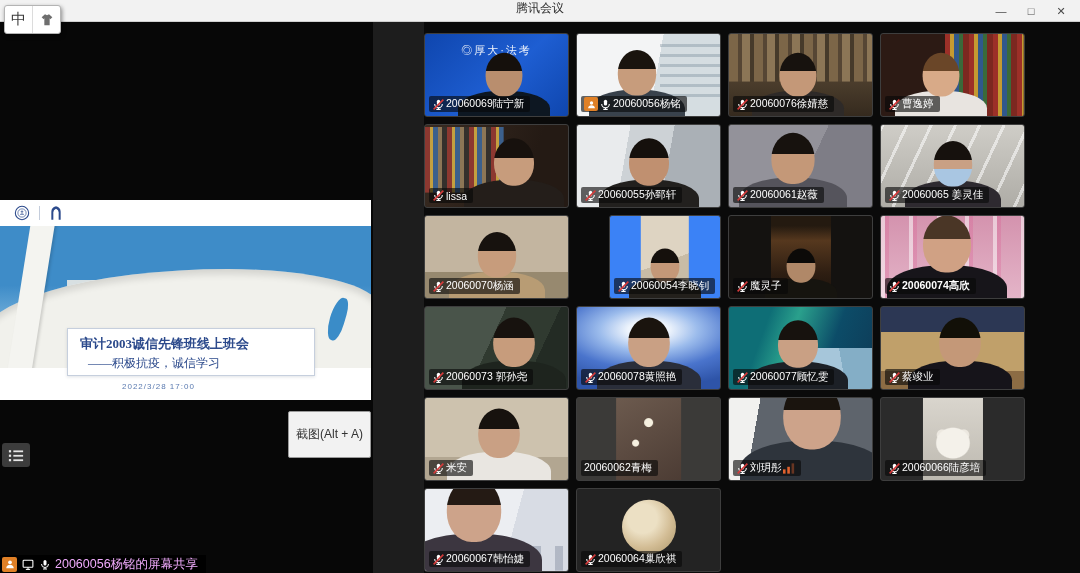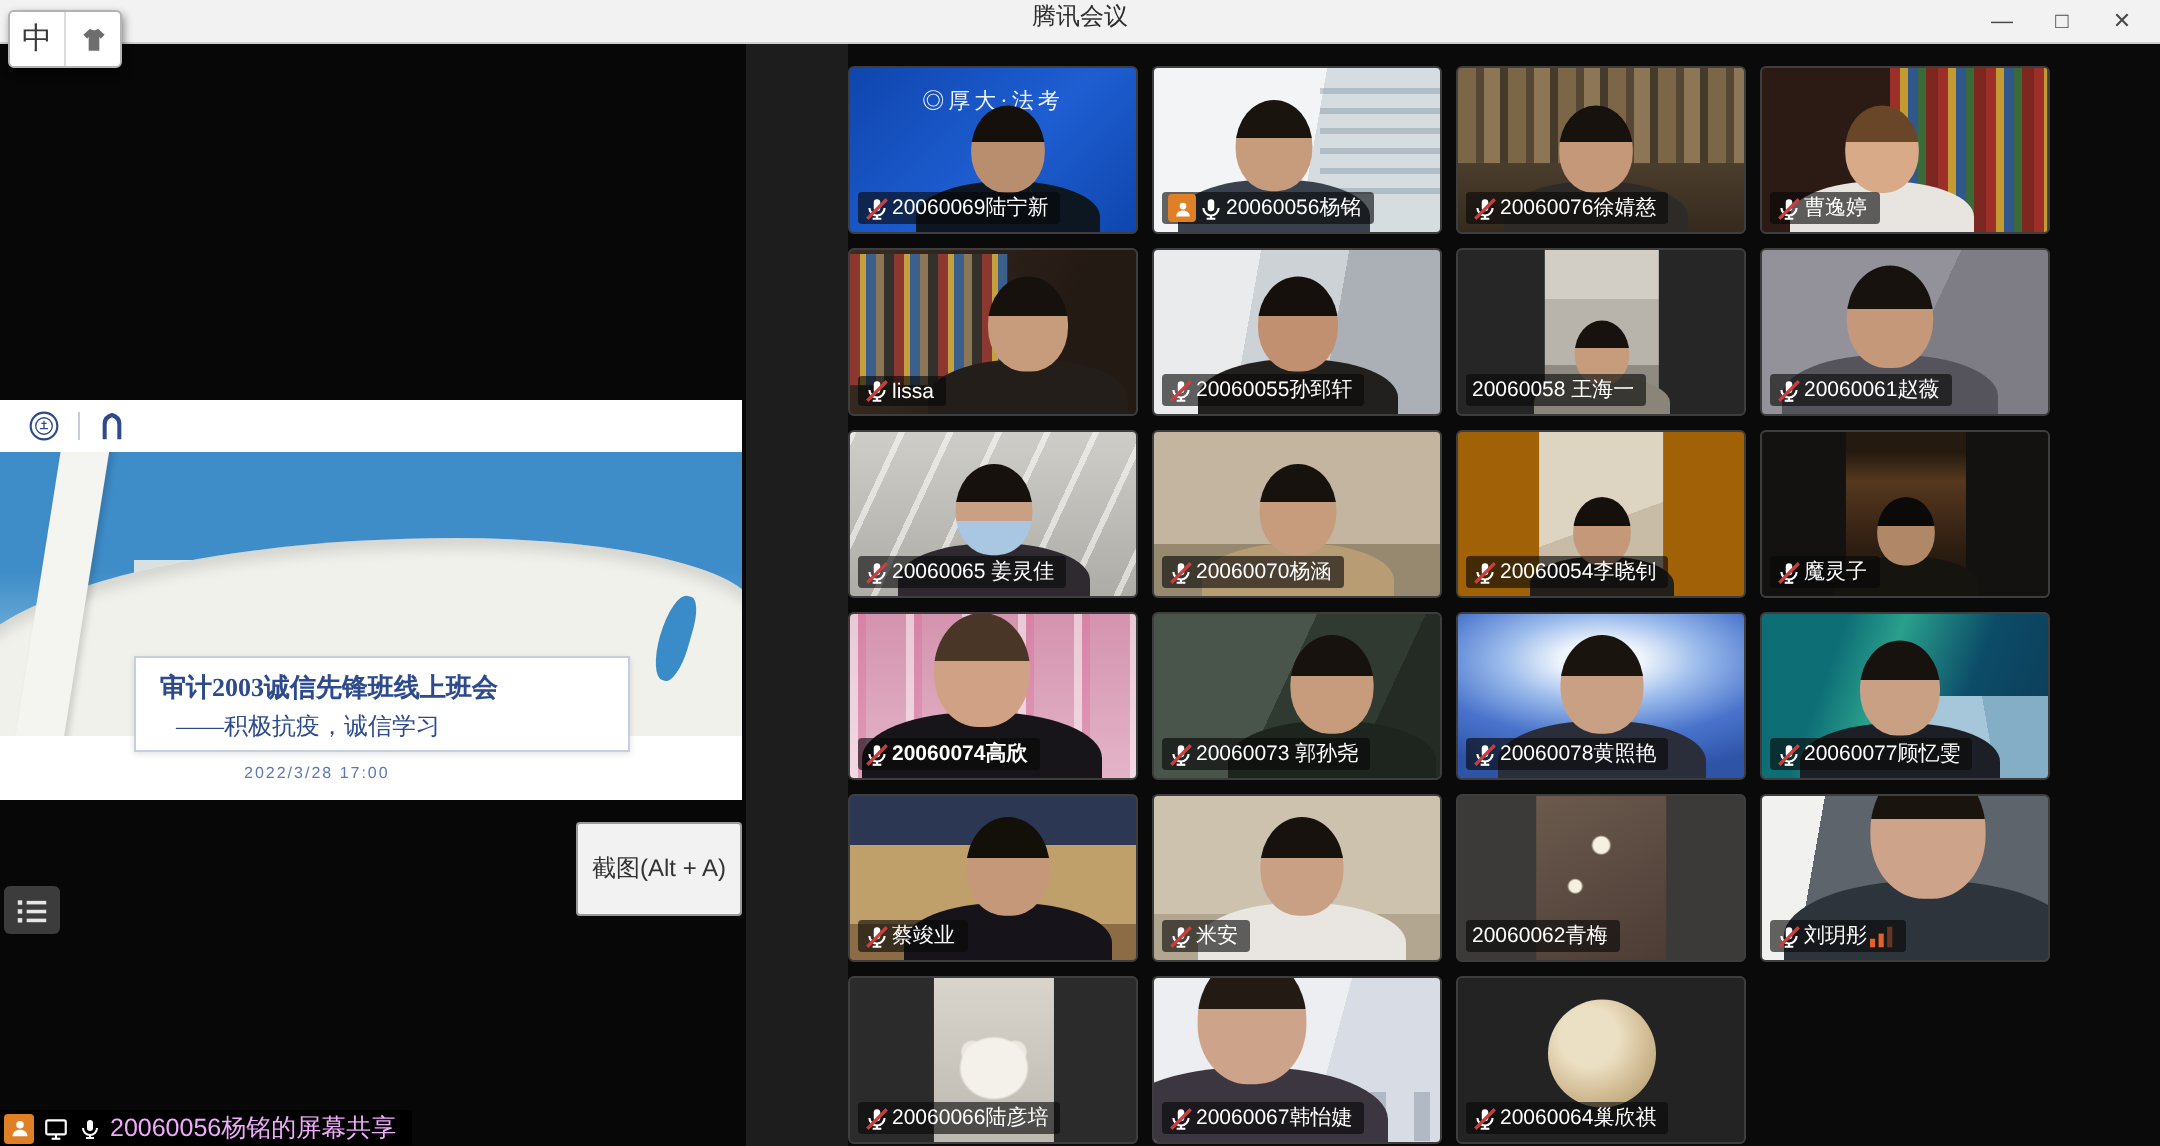--- a/index.html
+++ b/index.html
@@ -250,30 +250,20 @@
           <svg width="13" height="13" viewBox="0 0 24 24">
             <rect x="9" y="3" width="6" height="11" rx="3" fill="#fff"></rect>
             <path d="M5 11a7 7 0 0 0 14 0" fill="none" stroke="#fff" stroke-width="2"></path>
             <line x1="12" y1="18" x2="12" y2="21" stroke="#fff" stroke-width="2"></line>
             <line x1="8" y1="21" x2="16" y2="21" stroke="#fff" stroke-width="2"></line>
             <line x1="3" y1="21" x2="21" y2="3" stroke="#d43a3a" stroke-width="3"></line>
           </svg>
           <span class="nm">20060055孙郅轩</span>
         </div>
       </div>
-      <div class="tile" style="background: rgb(38, 38, 38);">
-        <div class="strip" style="width: 40%; background: linear-gradient(rgb(210, 206, 198) 0px, rgb(210, 206, 198) 30%, rgb(184, 180, 172) 30%, rgb(184, 180, 172) 70%, rgb(143, 139, 131) 70%);"></div>
-        <div class="figure" style="left: 50%; transform: translateX(-50%) scale(0.85); transform-origin: center bottom;">
-          <div class="bodyshape" style="background: rgb(138, 133, 120);"></div>
-          <div class="head" style="background: linear-gradient(rgb(23, 18, 14) 0px, rgb(23, 18, 14) 42%, rgb(199, 156, 124) 42%);"></div>
-        </div>
-        <div class="namebar">
-          <span class="nm">20060058 王海一</span>
-        </div>
-      </div>
       <div class="tile" style="background: linear-gradient(115deg, rgb(147, 146, 154) 0px, rgb(147, 146, 154) 55%, rgb(126, 125, 134) 55%);">
         <div class="figure" style="left: 45%; transform: translateX(-50%) scale(1.35); transform-origin: center bottom;">
           <div class="bodyshape" style="background: rgb(85, 84, 92);"></div>
           <div class="head" style="background: linear-gradient(rgb(23, 18, 14) 0px, rgb(23, 18, 14) 42%, rgb(196, 152, 120) 42%);"></div>
         </div>
         <div class="namebar">
           <svg width="13" height="13" viewBox="0 0 24 24">
             <rect x="9" y="3" width="6" height="11" rx="3" fill="#fff"></rect>
             <path d="M5 11a7 7 0 0 0 14 0" fill="none" stroke="#fff" stroke-width="2"></path>
             <line x1="12" y1="18" x2="12" y2="21" stroke="#fff" stroke-width="2"></line>
@@ -308,21 +298,21 @@
           <svg width="13" height="13" viewBox="0 0 24 24">
             <rect x="9" y="3" width="6" height="11" rx="3" fill="#fff"></rect>
             <path d="M5 11a7 7 0 0 0 14 0" fill="none" stroke="#fff" stroke-width="2"></path>
             <line x1="12" y1="18" x2="12" y2="21" stroke="#fff" stroke-width="2"></line>
             <line x1="8" y1="21" x2="16" y2="21" stroke="#fff" stroke-width="2"></line>
             <line x1="3" y1="21" x2="21" y2="3" stroke="#d43a3a" stroke-width="3"></line>
           </svg>
           <span class="nm">20060070杨涵</span>
         </div>
       </div>
-      <div class="tile" style="background: #a16207;">
+      <div class="tile" style="background: #3b82f6; margin-left: 33px;">
         <div class="strip" style="width: 44%; background: linear-gradient(160deg, rgb(222, 212, 194) 0px, rgb(222, 212, 194) 55%, rgb(200, 188, 166) 55%);"></div>
         <div class="figure" style="left: 50%; transform: translateX(-50%) scale(0.9); transform-origin: center bottom;">
           <div class="bodyshape" style="background: rgb(35, 32, 28);"></div>
           <div class="head" style="background: linear-gradient(rgb(21, 16, 12) 0px, rgb(21, 16, 12) 42%, rgb(196, 152, 120) 42%);"></div>
         </div>
         <div class="namebar">
           <svg width="13" height="13" viewBox="0 0 24 24">
             <rect x="9" y="3" width="6" height="11" rx="3" fill="#fff"></rect>
             <path d="M5 11a7 7 0 0 0 14 0" fill="none" stroke="#fff" stroke-width="2"></path>
             <line x1="12" y1="18" x2="12" y2="21" stroke="#fff" stroke-width="2"></line>

